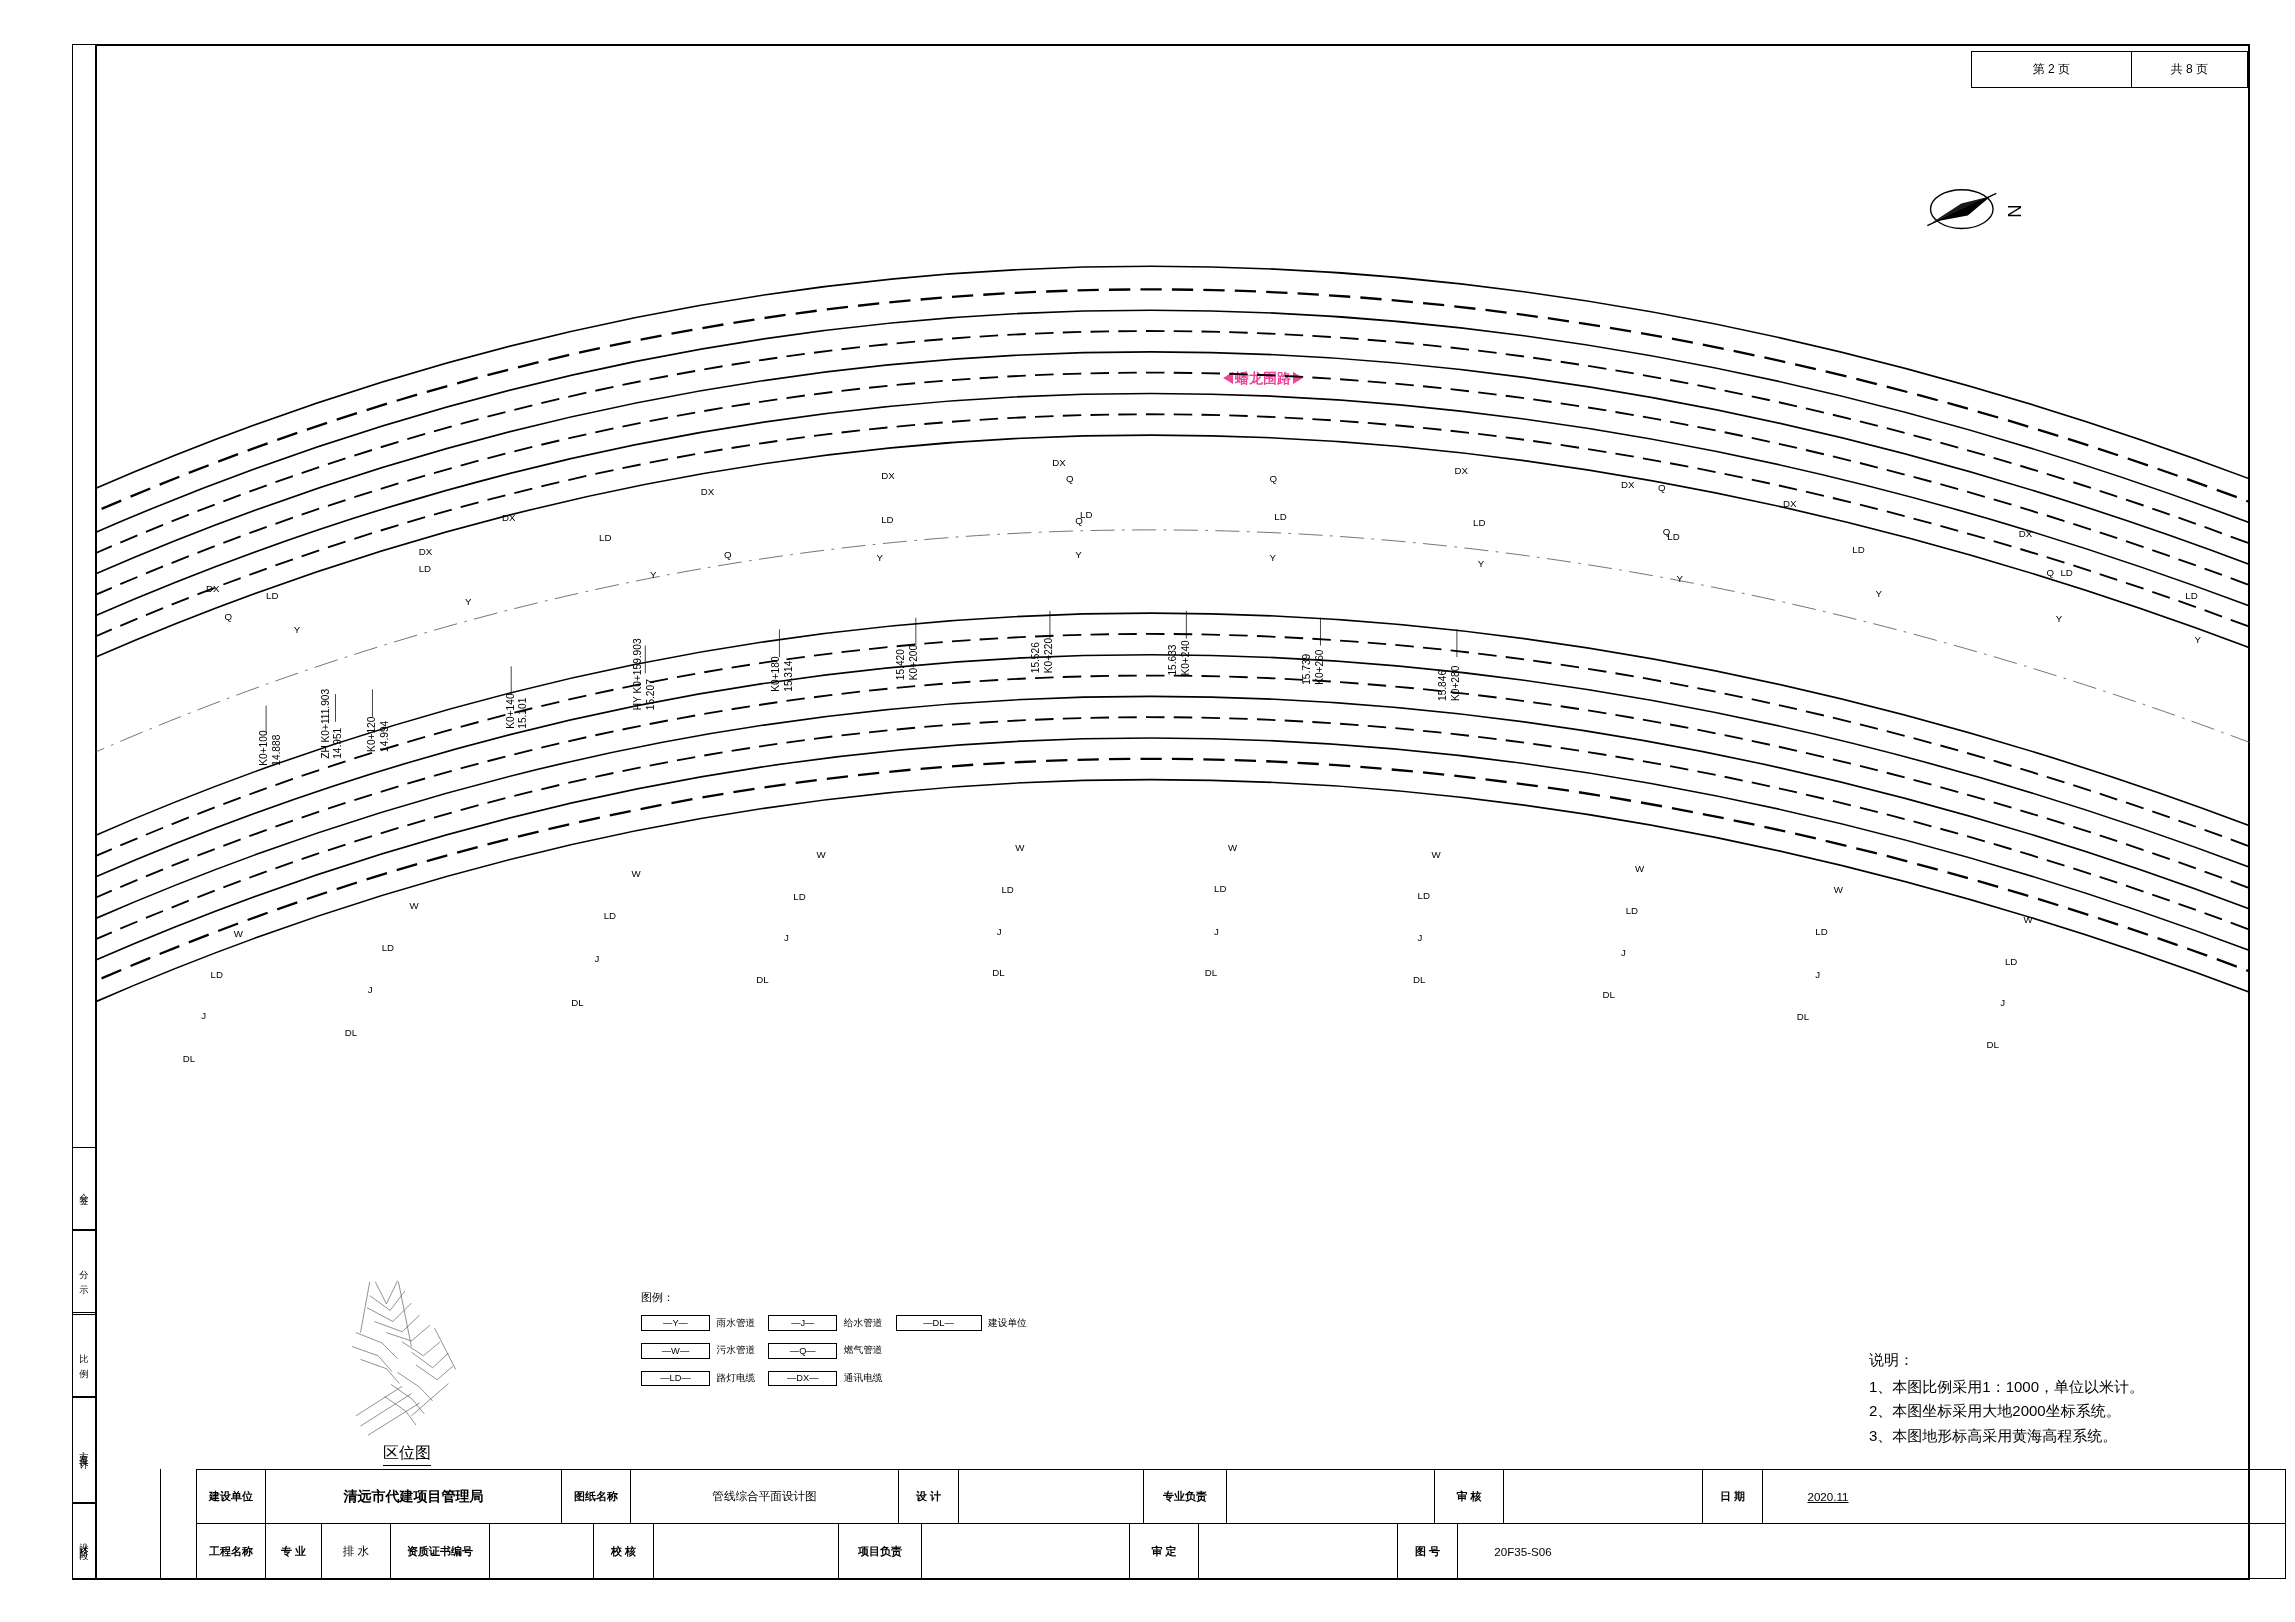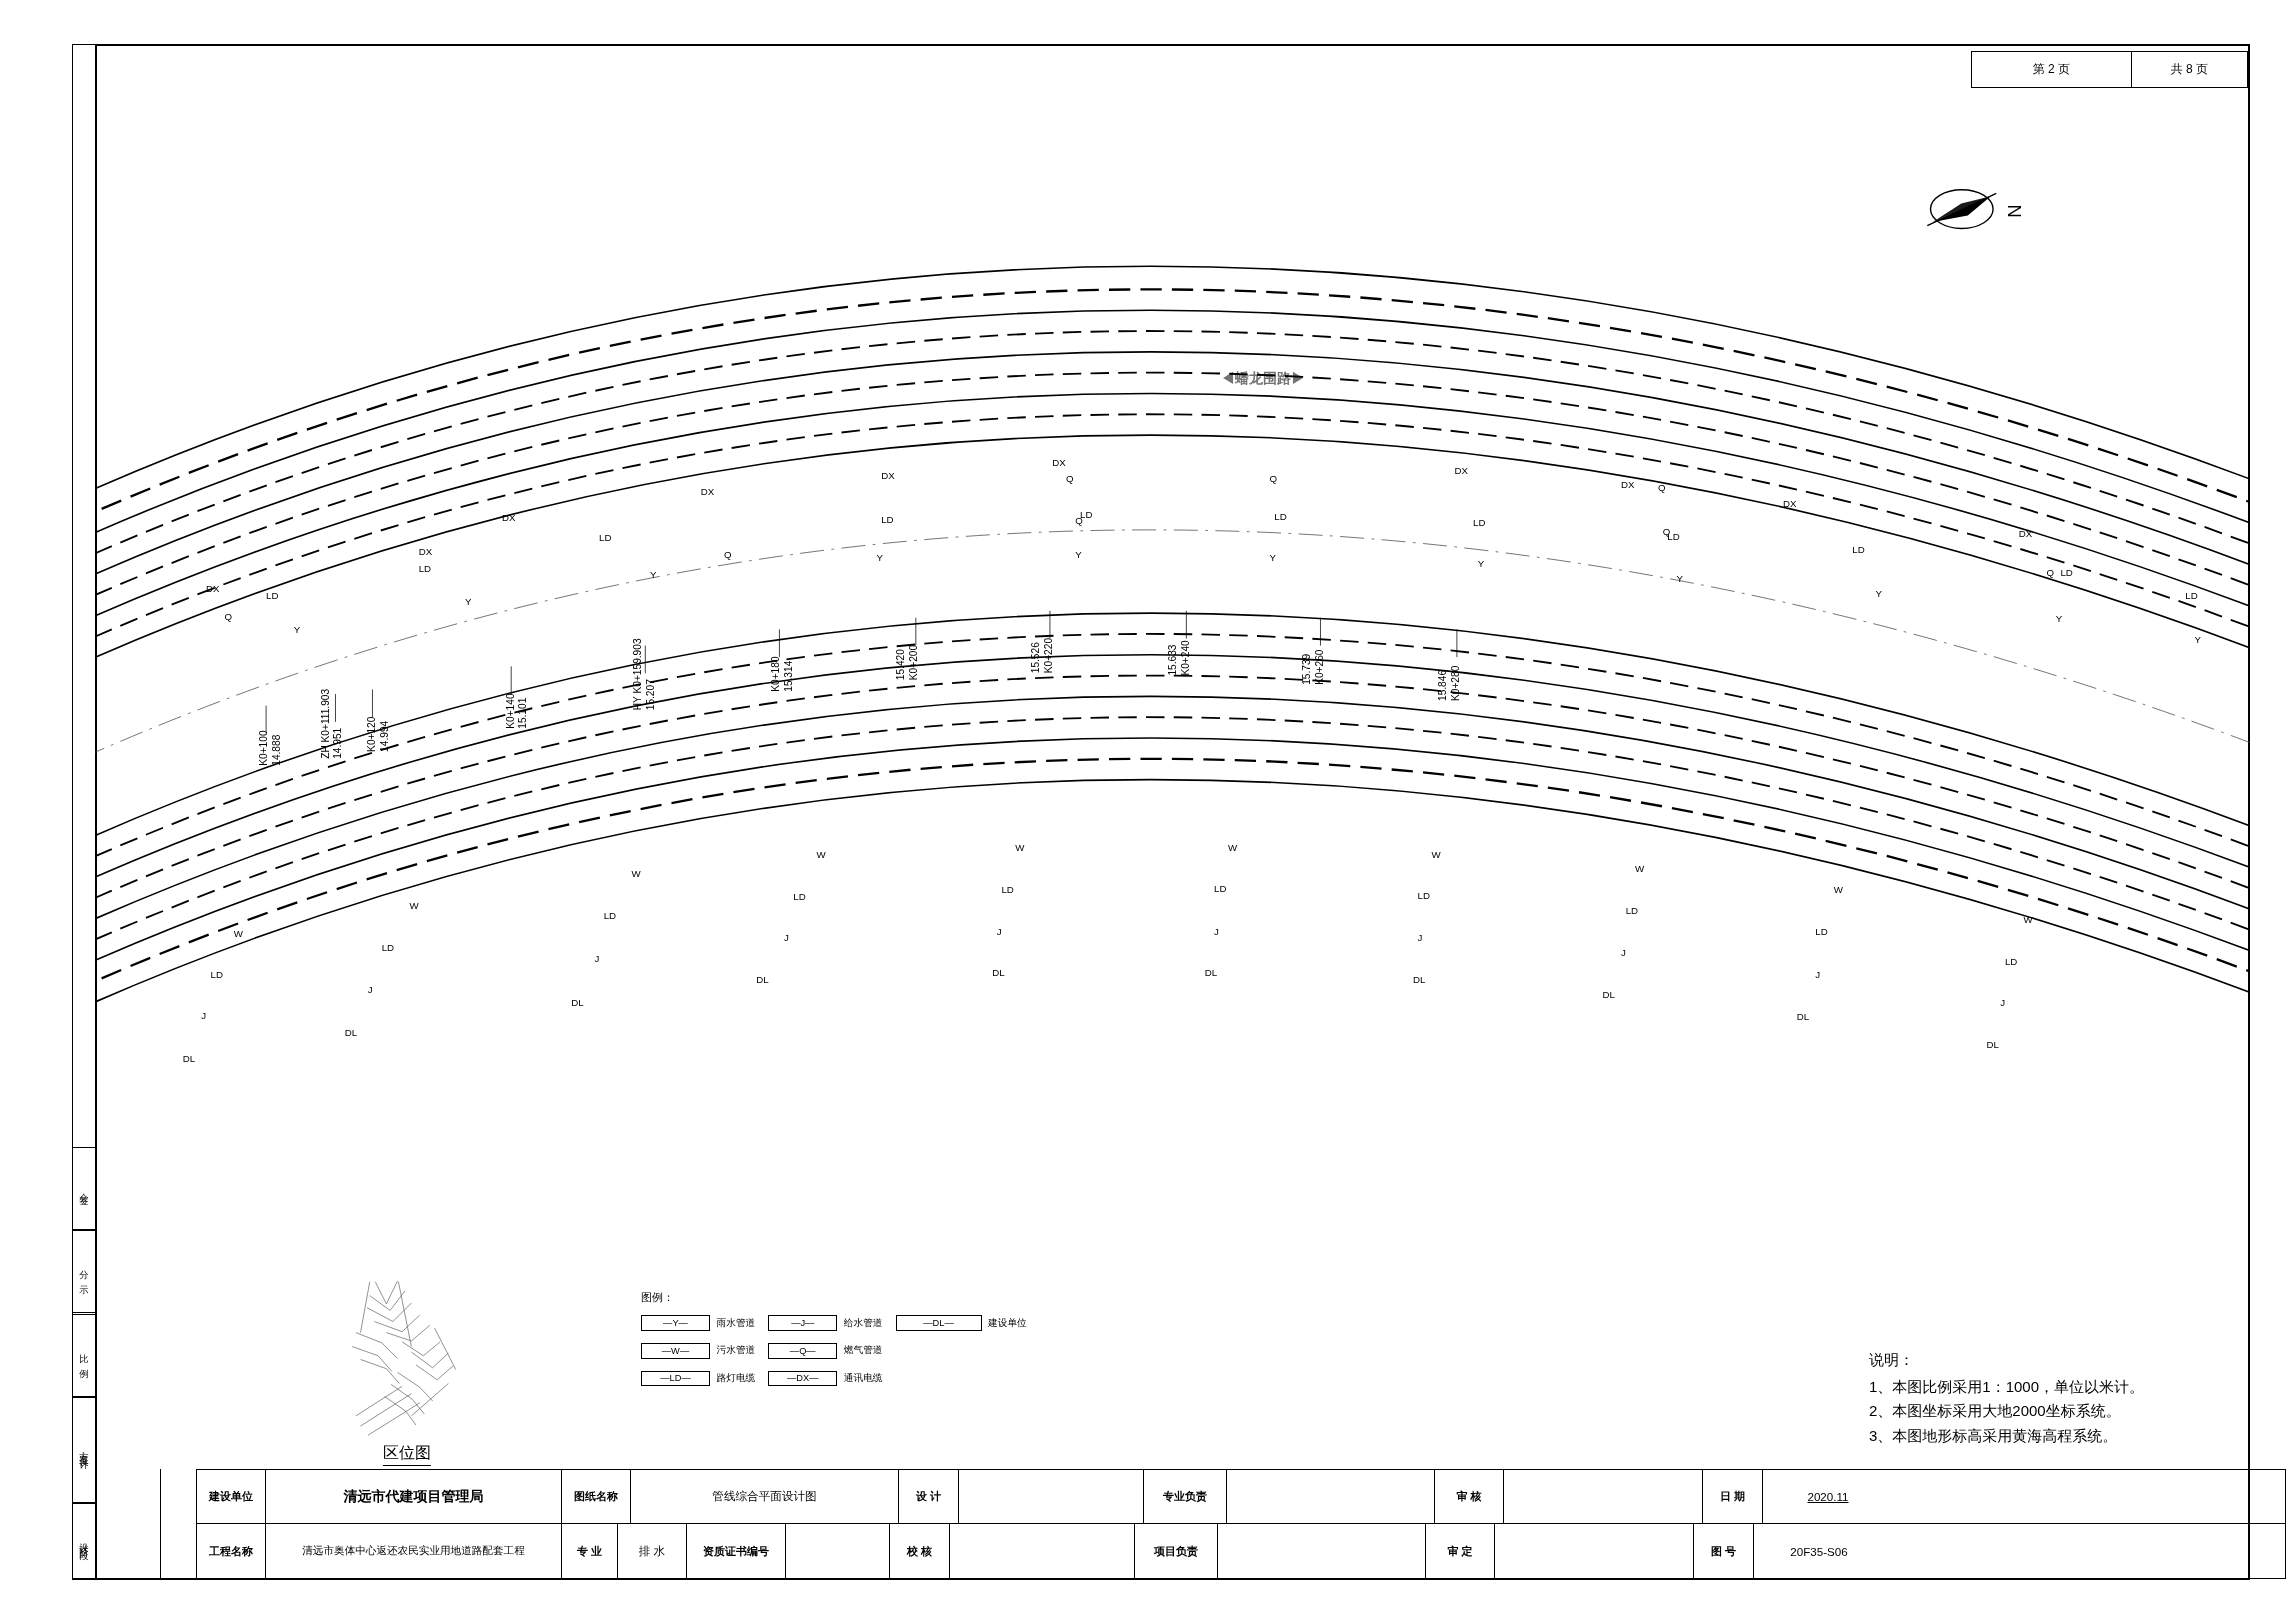--- a/index.html
+++ b/index.html
@@ -18,21 +18,21 @@
   
   .page-box{position:absolute;left:1971px;top:51px;width:277px;height:37px;border:0.9px solid #000;box-sizing:border-box;display:flex;}
   .page-box .cell{display:flex;align-items:center;justify-content:center;font-size:12px;color:#000;}
   .page-box .c1{width:58%;border-right:0.9px solid #000;}
   .page-box .c2{width:42%;}
 
   
   .north{position:absolute;left:1913px;top:176px;width:139px;height:69px;}
 
   
-  .road-label{position:absolute;left:1221px;top:370px;font-size:14px;font-weight:bold;color:#737373;white-space:nowrap;}
+  .road-label{position:absolute;left:1221px;top:370px;font-size:14px;font-weight:bold;color:#ec4899;white-space:nowrap;}
 
   
   .draw{position:absolute;left:95px;top:44px;width:2155px;height:1536px;}
 
   
   .legend{position:absolute;left:641px;top:1290px;width:555px;}
   .legend-title{font-size:11px;color:#000;margin-bottom:10.2px;}
   .legend-row{display:flex;margin-bottom:12px;}
   .legend-item{display:flex;align-items:center;margin-right:13px;}
   .legend-code{width:69px;height:15.7px;border:0.7px solid #000;box-sizing:border-box;display:flex;align-items:center;justify-content:center;font-size:9.3px;color:#000;}
@@ -371,21 +371,20 @@
 
       <div class="tb-cell tb-key" style="width:69px;">审 核</div>
       <div class="tb-cell tb-blank" style="width:199px;"></div>
 
       <div class="tb-cell tb-key" style="width:60px;">日 期</div>
       <div class="tb-cell tb-val" style="width:130px;text-decoration:underline;">2020.11</div>
     </div>
 
     <div class="tb-row">
       <div class="tb-cell tb-key" style="width:69px;">工程名称</div>
-      <div class="tb-cell tb-val" style="width:296px;font-size:10.6px;">清远市奥体中心返还农民实业用地道路配套工程</div>
 
       <div class="tb-cell tb-key" style="width:56px;">专 业</div>
       <div class="tb-cell tb-val" style="width:69px;">排 水</div>
 
       <div class="tb-cell tb-key" style="width:99px;">资质证书编号</div>
       <div class="tb-cell tb-blank" style="width:104px;"></div>
 
       <div class="tb-cell tb-key" style="width:60px;">校 核</div>
       <div class="tb-cell tb-blank" style="width:185px;"></div>
 

